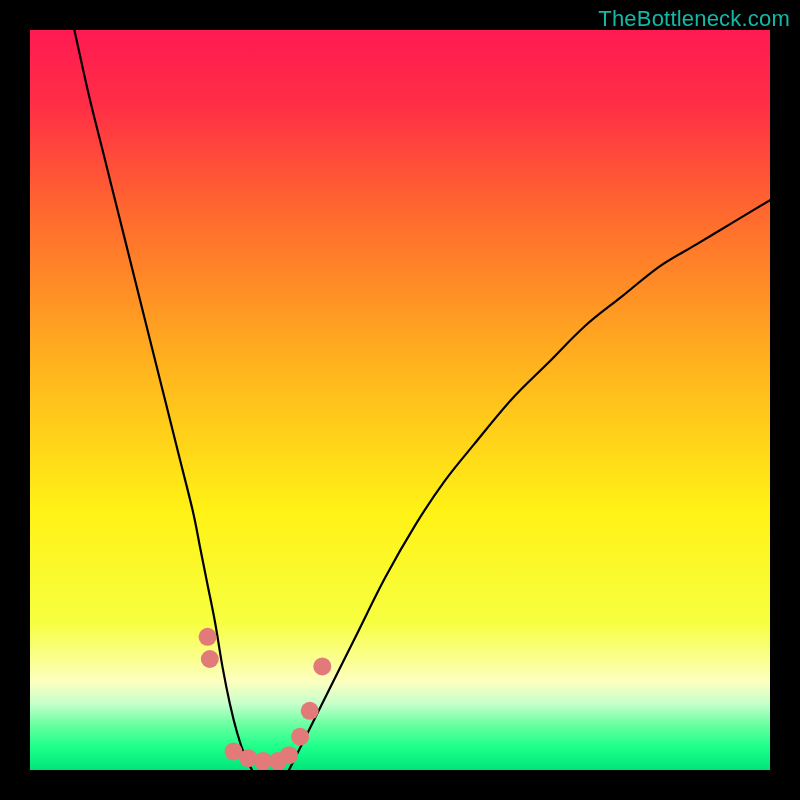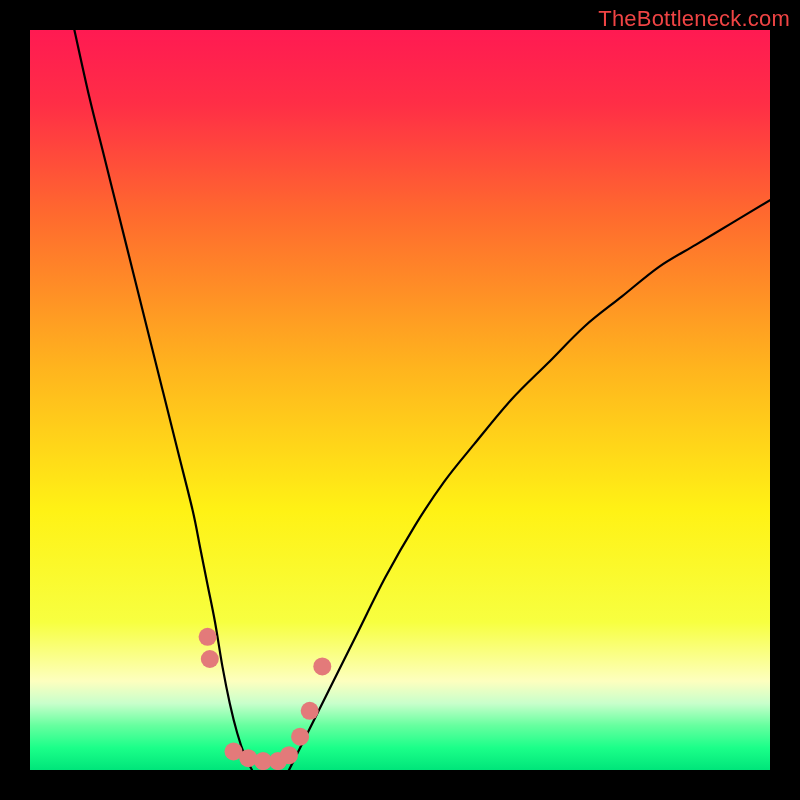--- a/index.html
+++ b/index.html
@@ -26,21 +26,21 @@
   }
   .plot svg {
     display: block;
     width: 100%;
     height: 100%;
   }
   .watermark {
     position: absolute;
     top: 6px;
     right: 10px;
-    color: #ef4444;
+    color: #14b8a6;
     font-size: 22px;
     letter-spacing: 0.2px;
     font-weight: 400;
     user-select: none;
   }
 </style>
 </head>
 <body>
 
 <div class="frame">

